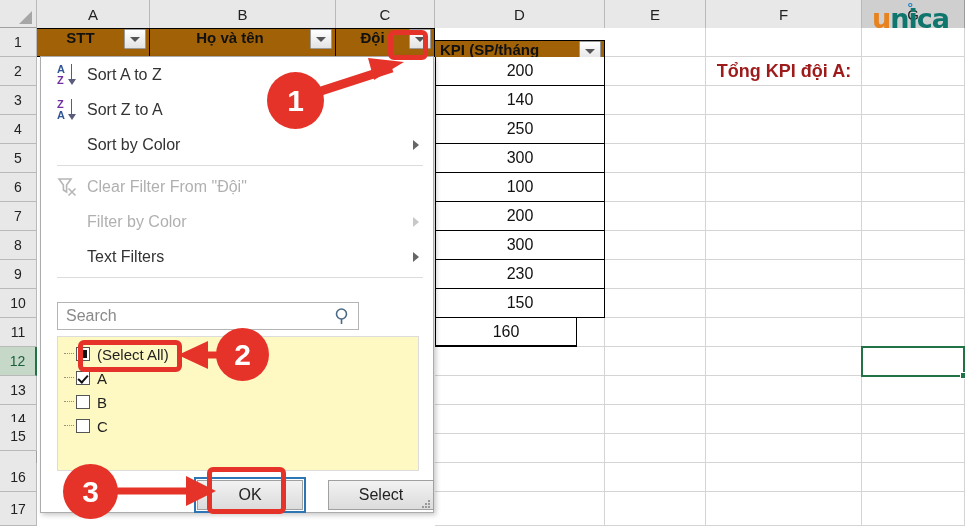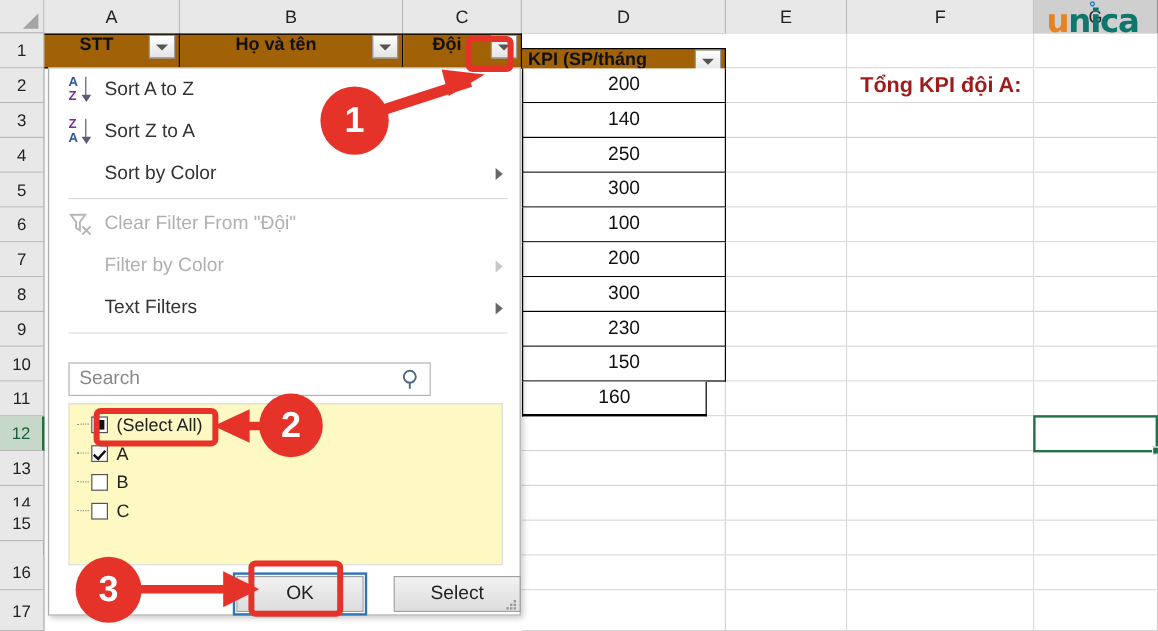--- a/index.html
+++ b/index.html
@@ -531,21 +531,21 @@
       </div>
     <div class="cell tblborder kpi" style="left:435px; top:231px; width:170px; height:29px;">
         <span>300</span>
       </div>
     <div class="cell tblborder kpi" style="left:435px; top:260px; width:170px; height:29px;">
         <span>230</span>
       </div>
     <div class="cell tblborder kpi" style="left:435px; top:289px; width:170px; height:29px;">
         <span>150</span>
       </div>
-    <div class="cell tblborder kpi" style="left:435px; top:318px; width:154px; height:29px;border-bottom:2px solid #000;">
+    <div class="cell tblborder kpi" style="left:435px; top:318px; width:142px; height:29px;border-bottom:2px solid #000;">
         <span>160</span>
       </div>
 
     <div class="note-cell" style="left:706px; top:57px; width:156px; height:29px;">
       <span>Tổng KPI đội A:</span>
     </div>
 
     <div class="sel-cell" style="left:861px; top:346px; width:104px; height:31px;">
       <span class="sel-handle"></span>
     </div>

